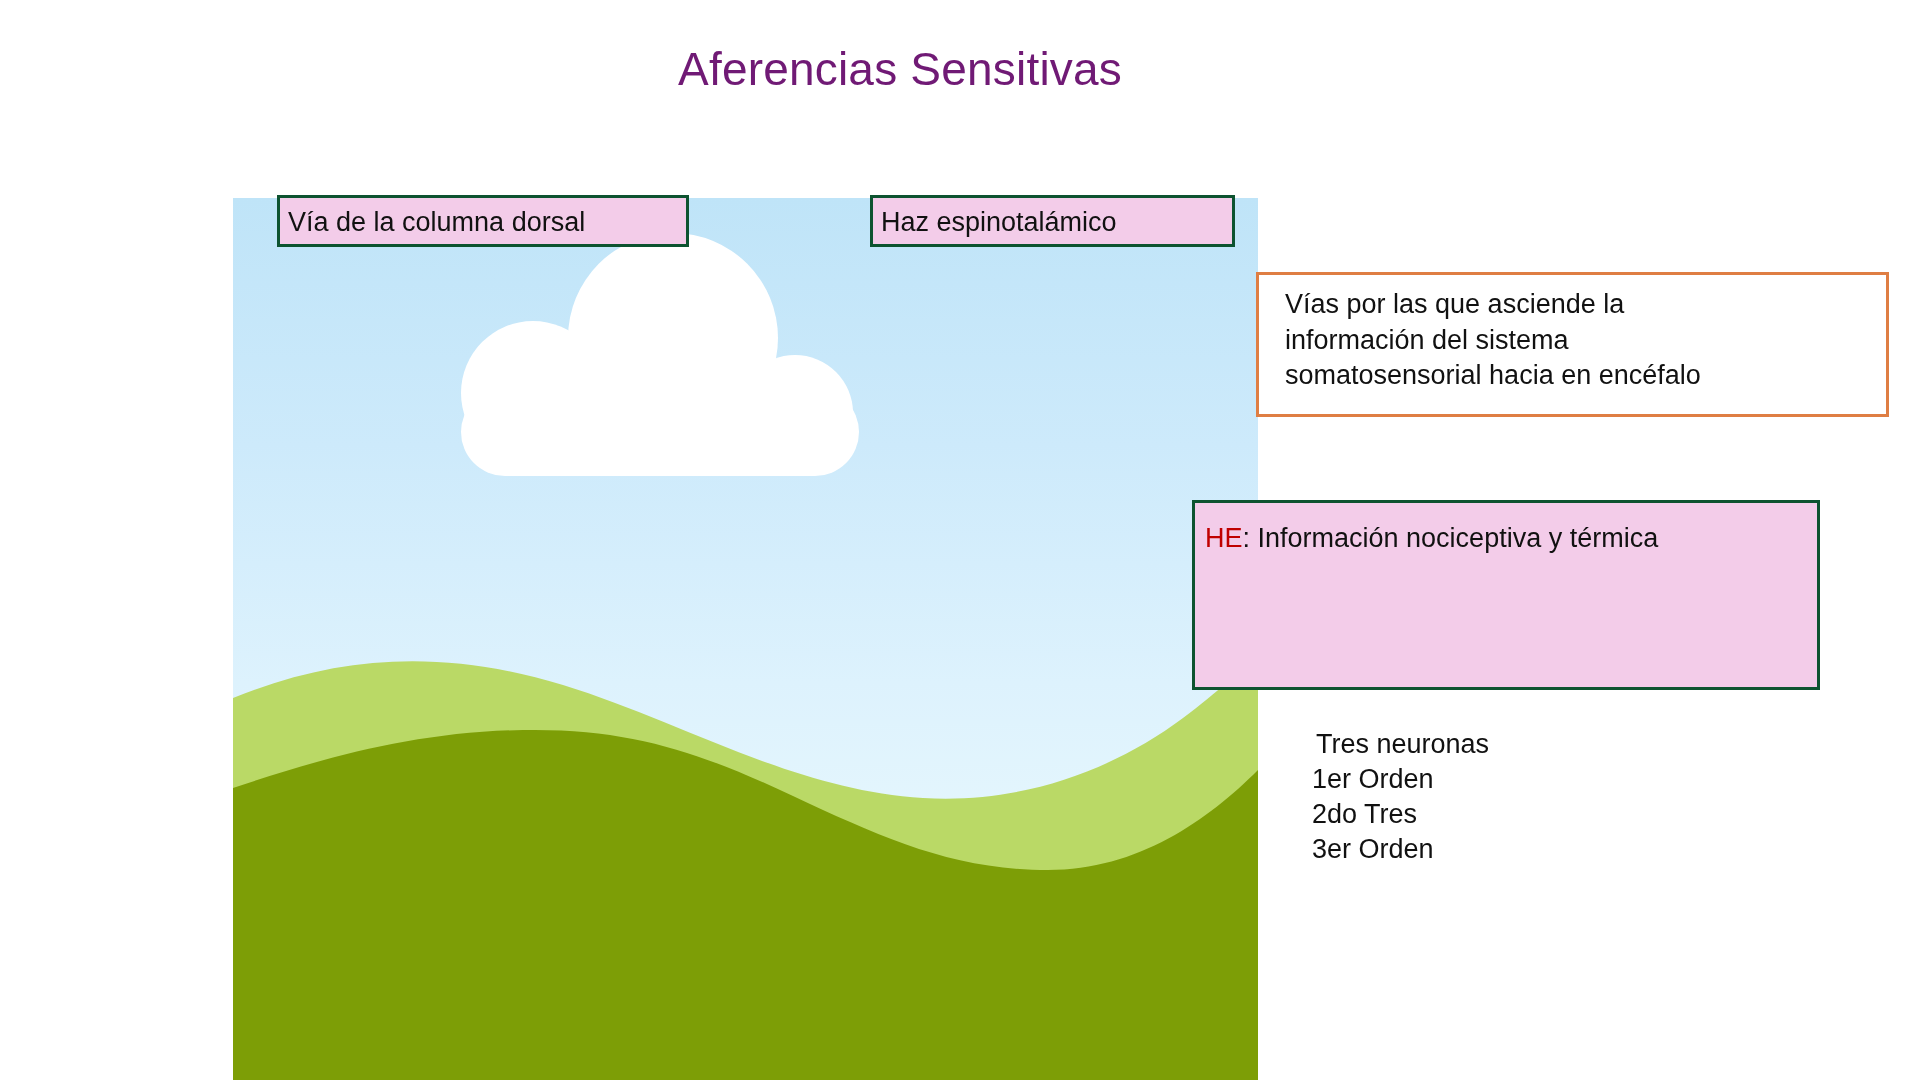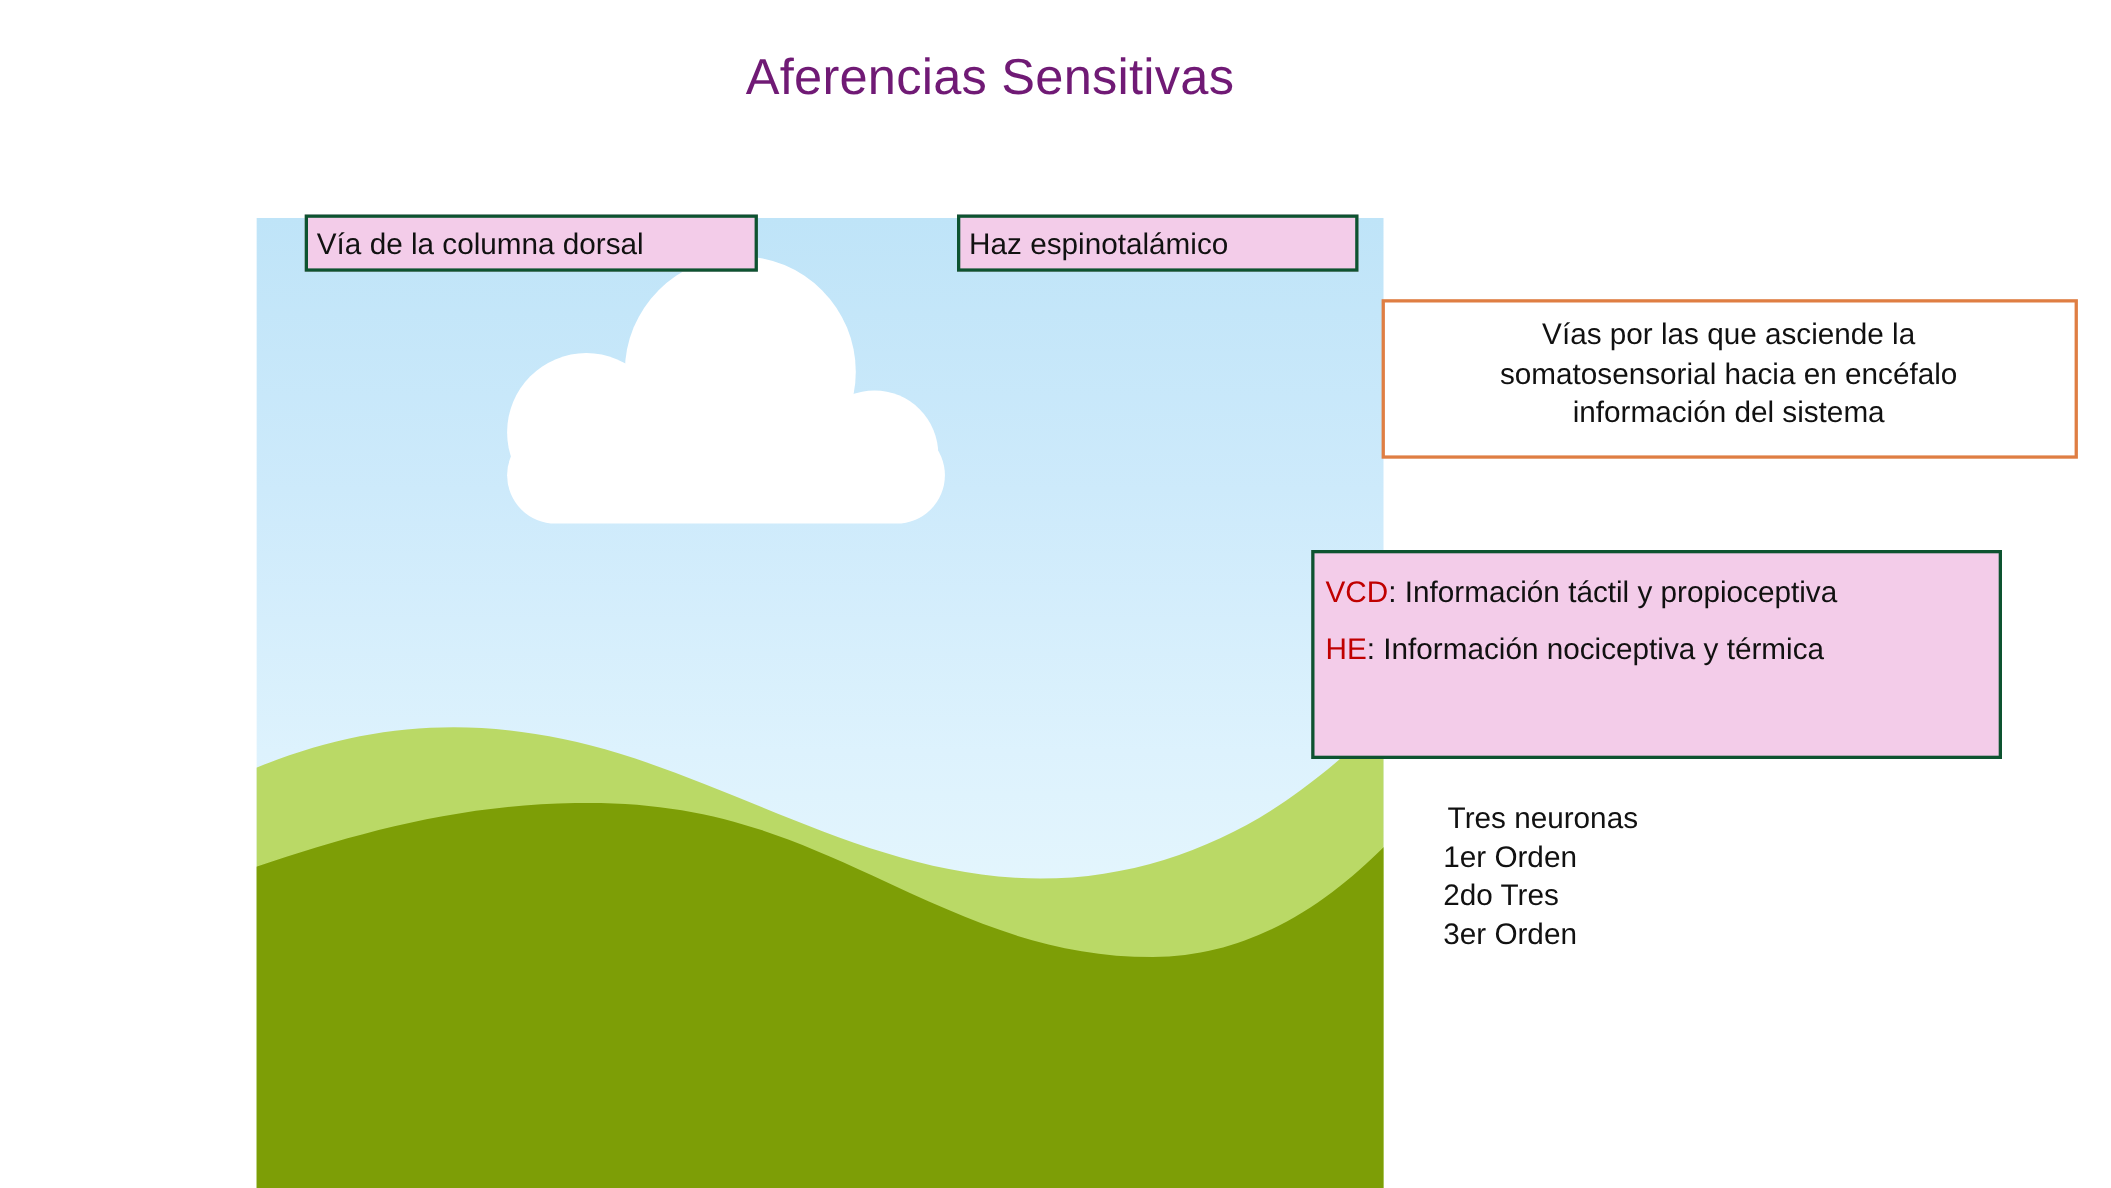--- a/index.html
+++ b/index.html
@@ -72,22 +72,22 @@
     top: 195px;
     width: 365px;
     height: 52px;
     padding: 7px 14px 0 8px;
   }
   #desc-box {
     left: 1256px;
     top: 272px;
     width: 633px;
     height: 145px;
-    padding: 12px 14px 0 12px;
-    text-align: center;
+    padding: 12px 14px 0 26px;
+    text-align: left;
   }
   #legend-box {
     left: 1192px;
     top: 500px;
     width: 628px;
     height: 190px;
     padding: 18px 12px 0 10px;
     text-align: left;
   }
   .legend-line { margin: 0 0 0 0; white-space: nowrap; }
@@ -141,28 +141,25 @@
              L1025,882 L0,882 Z"></path>
   </svg>
 </div>
 
 <div class="callout pink-box" id="label-vcd">Vía de la columna dorsal</div>
 
 <div class="callout pink-box" id="label-he">Haz espinotalámico</div>
 
 <div class="callout orange-box" id="desc-box">
   <div>Vías por las que asciende la</div>
+  <div>información del sistema</div>
   <div>somatosensorial hacia en encéfalo</div>
-  <div>información del sistema</div>
 </div>
 
 <div class="callout pink-box" id="legend-box">
-  <div class="legend-line">
-    <span class="abbr">VCD</span><span>: Información táctil y propioceptiva</span>
-  </div>
   <div class="legend-line">
     <span class="abbr">HE</span><span>: Información nociceptiva y térmica</span>
   </div>
 </div>
 
 <div id="neuron-list">
   <div class="nl-item">Tres neuronas</div>
   <div class="nl-item indent">1er Orden</div>
   <div class="nl-item indent">2do Tres</div>
   <div class="nl-item indent">3er Orden</div>

